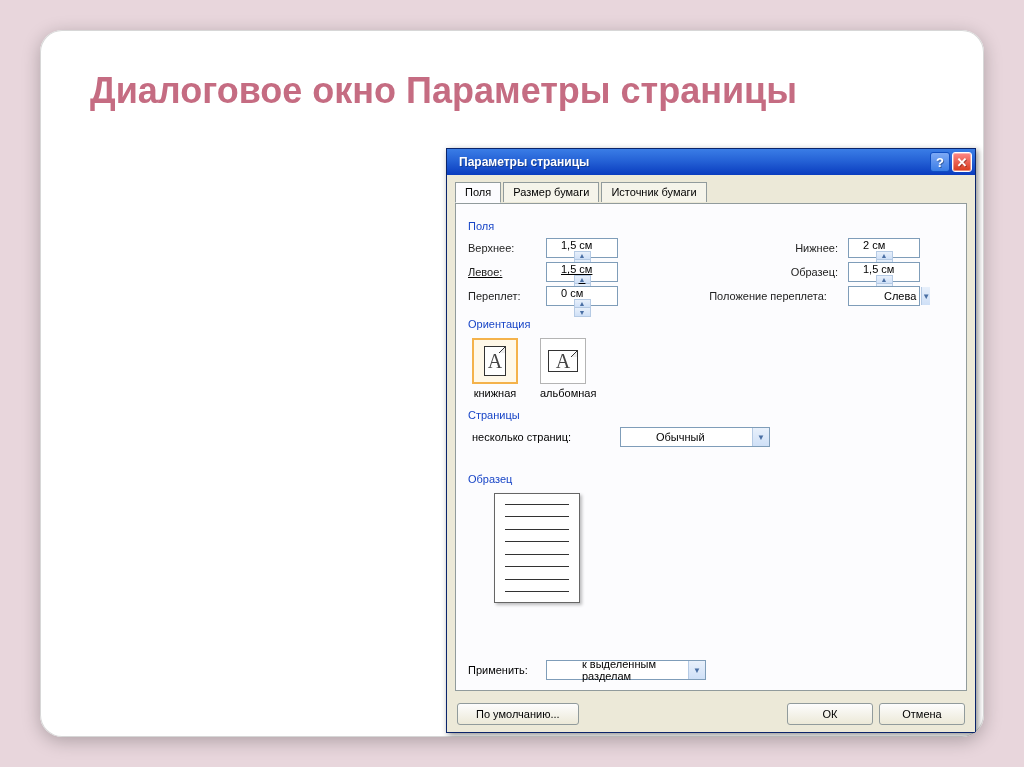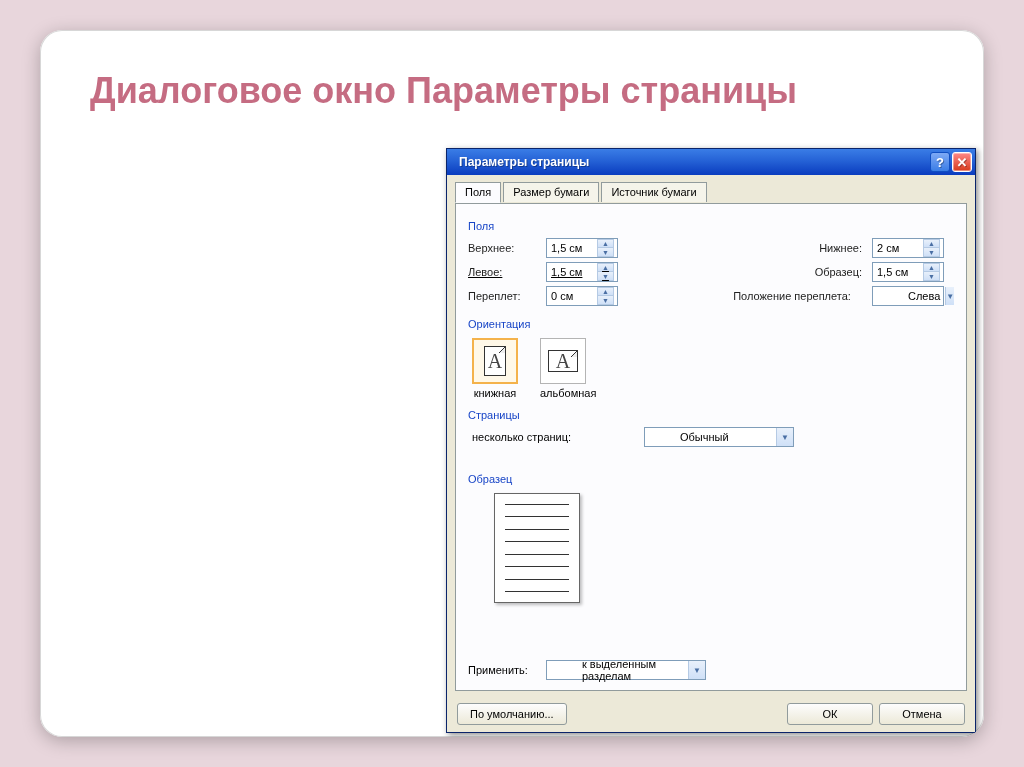--- a/index.html
+++ b/index.html
@@ -64,27 +64,27 @@
     display:inline-block; padding:3px 9px 4px; border:1px solid #919b9c;
     background:#f5f4ea; position:relative; top:1px; border-bottom:none;
     cursor:pointer; margin-right:-1px;
   }
   .tab.active { background:#fcfcfe; z-index:2; border-bottom:1px solid #fcfcfe; }
   .pane {
     border:1px solid #919b9c; background:#fcfcfe;
     padding:10px 12px 60px; min-height:488px; position:relative;
   }
   .group-label { color:#1845c7; font-size:11px; margin:6px 0 6px 0; }
-  .row { display:flex; align-items:center; margin:4px 0;gap:24px; }
+  .row { display:flex; align-items:center; margin:4px 0; }
   .col { display:flex; align-items:center; }
   .lbl { width:78px; color:#222; }
   .lbl2 { width:150px; color:#222; text-align:left; }
   .spin {
     display:flex; align-items:center; border:1px solid #7f9db9;
-    background:#fff; width:72px; height:20px;
+    background:#fff; width:72px; height:20px;flex-direction:column;
   }
   .spin input {
     border:0; width:50px; height:18px; padding:0 4px; font-size:11px; outline:none;
   }
   .spin .btns { width:17px; display:flex; flex-direction:column; border-left:1px solid #b5cae4;}
   .spin .sb { height:9px; background:linear-gradient(#e8f0fb,#cfe0f7); border:1px solid #b5cae4; border-left:none; display:flex;align-items:center;justify-content:center;font-size:7px;color:#4a6fa4;cursor:pointer; line-height:1;}
   .spin .sb + .sb { border-top:none; }
   .select {
     display:flex;align-items:center;border:1px solid #7f9db9;background:#fff;
     height:20px;cursor:pointer;padding-left:30px;
@@ -108,21 +108,21 @@
   }
   .preview-page div { height:1px;background:#333; }
   .apply-row { position:absolute; bottom:10px; left:12px; display:flex;align-items:center; }
   .footer {
     position:absolute; bottom:0; left:0; right:0; height:36px;
     display:flex;align-items:center;padding:0 10px;
     border-top: none;
   }
   .btn {
     min-width:86px; height:22px; border:1px solid #919b9c; background:linear-gradient(#fdfdfd,#ece9d8);
-    border-radius:3px; cursor:pointer; padding:0 12px; display:flex;align-items:center;justify-content:center;
+    border-radius:3px; cursor:pointer; padding:0 18px; display:flex;align-items:center;justify-content:center;
     font-size:11px;
   }
   .footer .spacer { flex:1; }
 </style>
 </head>
 <body>
 
 <div class="slide-frame">
   <div class="slide-title">Диалоговое окно Параметры страницы</div>
 

